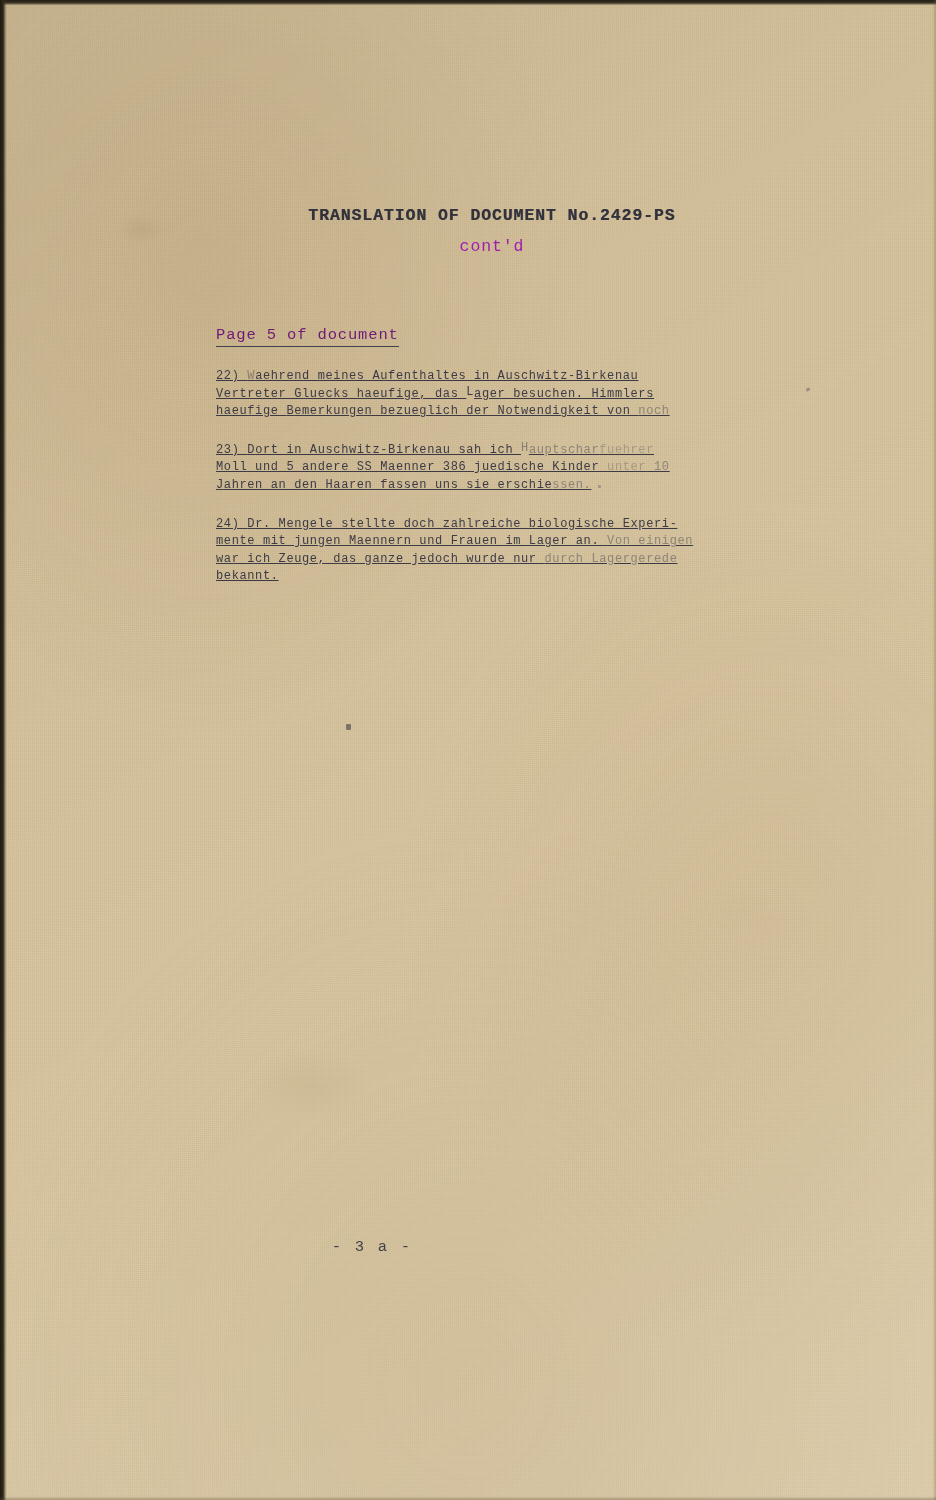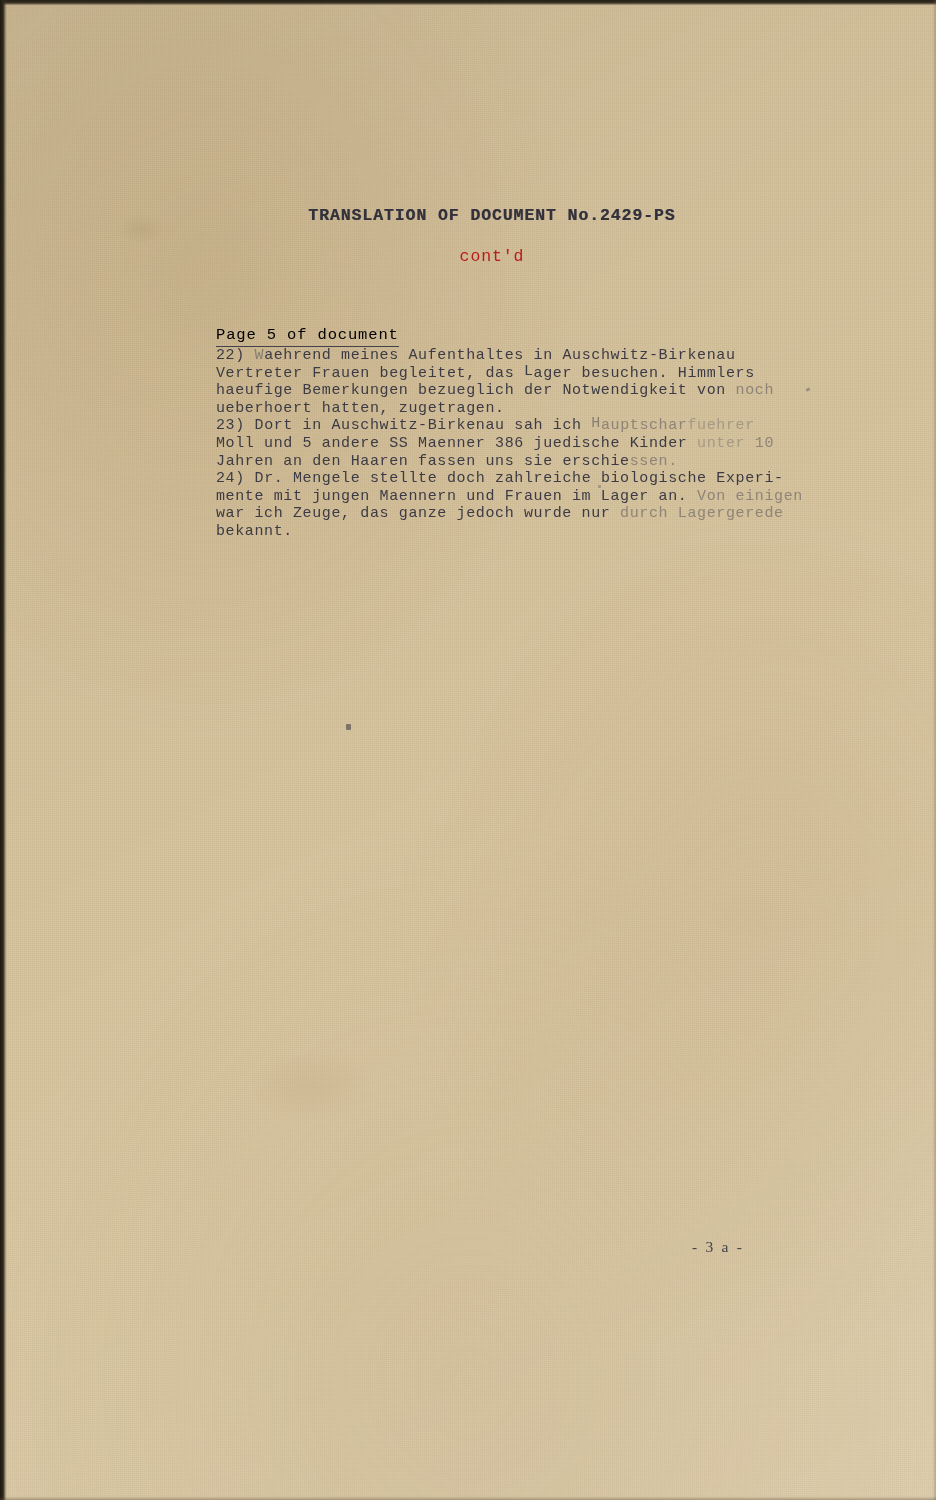--- a/index.html
+++ b/index.html
@@ -95,24 +95,24 @@
     font-size: 16.5px;
     letter-spacing: 0.9px;
     color: #33323c;
     white-space: pre;
     font-weight: 700;
     text-shadow: 0.35px 0 0 rgba(60,59,70,0.55), -0.35px 0 0 rgba(60,59,70,0.3);
   }
   #doc-contd {
     text-align: center;
     padding-left: 172px;
-    margin-top: 22px;
+    margin-top: 12px;
     font-size: 16.5px;
     letter-spacing: 0.9px;
-    color: #b91c1c;
+    color: #a21caf;
     white-space: pre;
   }
   #header-rule {
     position: absolute;
     left: 445px;
     top: 48px;
     width: 340px;
     height: 4px;
     overflow: hidden;
   }
@@ -121,33 +121,35 @@
   #body-block {
     position: absolute;
     left: 216px;
     top: 326px;
     width: 620px;
     z-index: 3;
   }
   #section-heading {
     font-size: 15.5px;
     letter-spacing: 0.85px;
-    color: #000000;
+    color: #701a75;
     white-space: pre;
     display: inline-block;
     border-bottom: 1.4px solid #44434d;
     padding-bottom: 1px;
     line-height: 19px;
   }
 
   .para {
-    font-size: 15px;
+    margin-top: 21px;
+    font-size: 12px;
     line-height: 17.6px;
     letter-spacing: 0.62px;
     color: #3c3b45;
+    text-decoration: underline;
   }
   .para .ln {
     display: block;
     white-space: pre;
   }
 
   
   .faint   { color: rgba(74,72,84,0.50); }
   .fainter { color: rgba(82,80,92,0.34); }
   .raised  { display: inline-block; transform: translateY(-2.5px); }
@@ -156,27 +158,26 @@
     transform: translateY(-2.5px);
     color: rgba(74,72,84,0.55);
   }
 
   
   #page-footer {
     position: absolute;
     left: 0;
     top: 1238px;
     width: 744px;
-    text-align: right;
+    text-align: center;
     font-size: 15.5px;
     letter-spacing: 2.2px;
     color: #43424c;
     white-space: pre;
     z-index: 3;
-    font-family: Liberation Serif, serif;
   }
 
   
   .speck {
     position: absolute;
     background: rgba(72,68,74,0.62);
     border-radius: 1px;
     z-index: 4;
     pointer-events: none;
   }
@@ -204,23 +205,22 @@
     </div>
   </div>
 
   <div id="body-block">
 
     <div id="section-heading">Page 5 of document</div>
 
     
     <div class="para">
       <span class="ln"><span>22) </span><span class="faint">W</span><span>aehrend meines Aufenthaltes in Auschwitz-Birkenau</span></span>
-      <span class="ln"><span>Vertreter Frauen begleitet, das </span><span class="raised">L</span><span>ager besuchen. Himmlers</span></span>
+      <span class="ln"><span>Vertreter Gluecks haeufige, das </span><span class="raised">L</span><span>ager besuchen. Himmlers</span></span>
       <span class="ln"><span>haeufige </span><span>B</span><span>emerkungen bezueglich der Notwendigkeit von </span><span class="faint">noch</span></span>
-      <span class="ln">ueberhoert hatten, zugetragen.</span>
     </div>
 
     
     <div class="para">
       <span class="ln"><span>23) </span><span>D</span><span>ort in Auschwitz-Birkenau sah ich </span><span class="raised-faint">H</span><span class="faint">auptschar</span><span class="fainter">fuehrer</span></span>
       <span class="ln"><span>Moll und 5 andere SS Maenner 386 juedische Kinder </span><span class="fainter">unter</span><span> </span><span class="faint">10</span></span>
       <span class="ln"><span>J</span><span>ahren an den Haaren fassen uns sie erschie</span><span class="faint">ssen.</span></span>
     </div>
 
     

